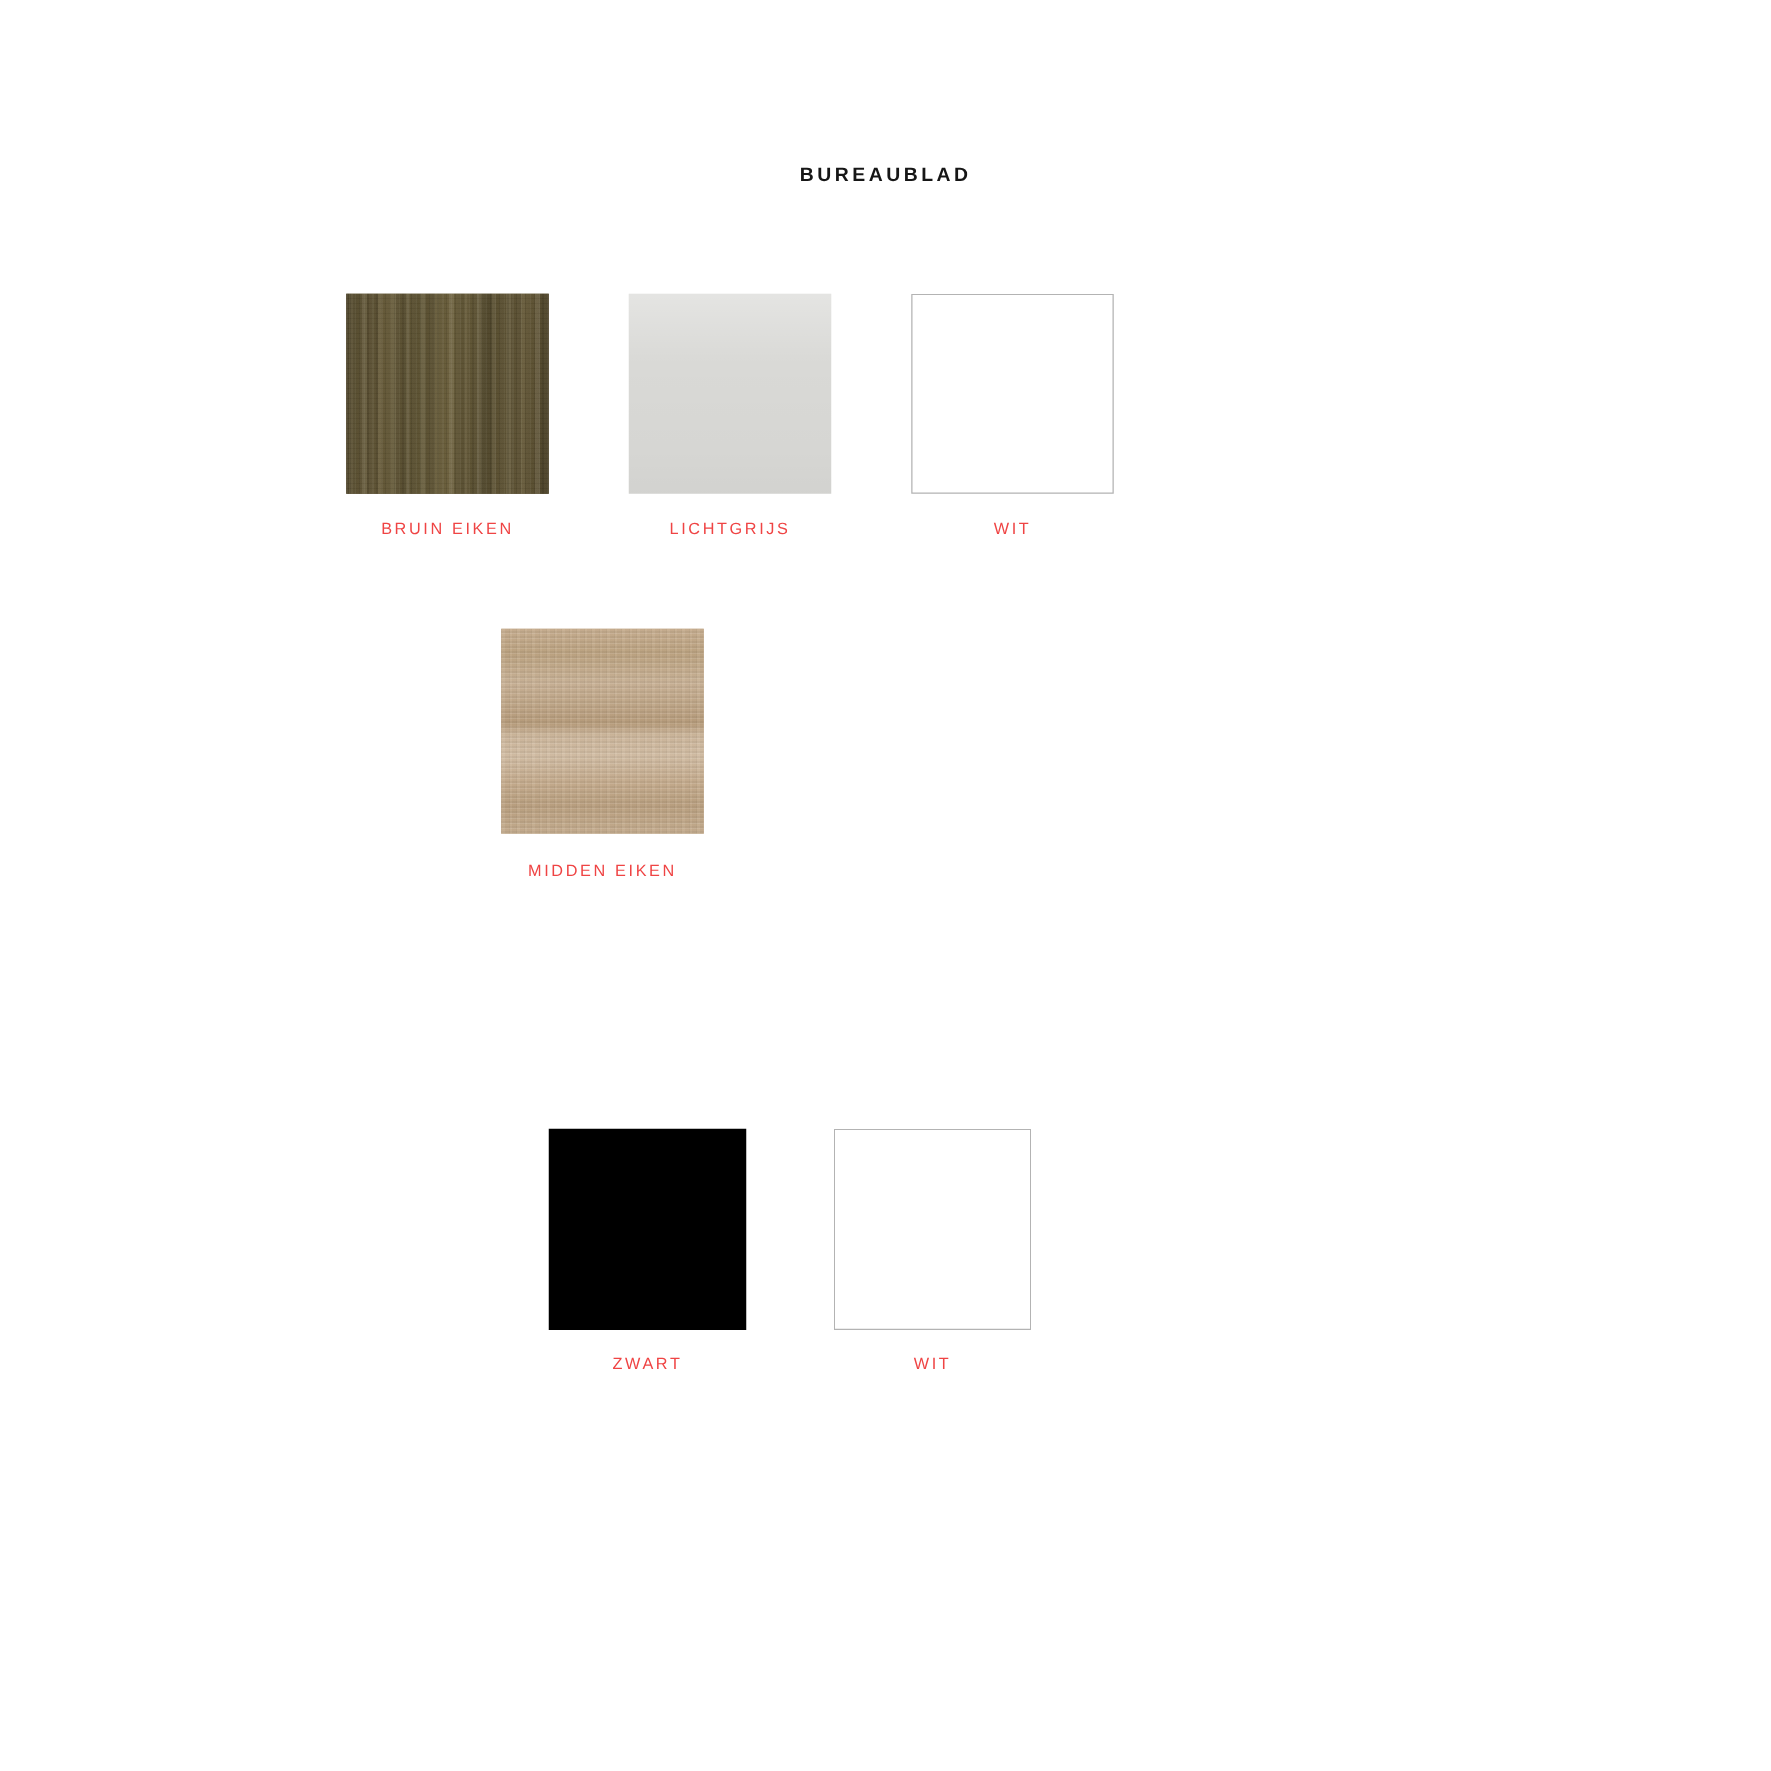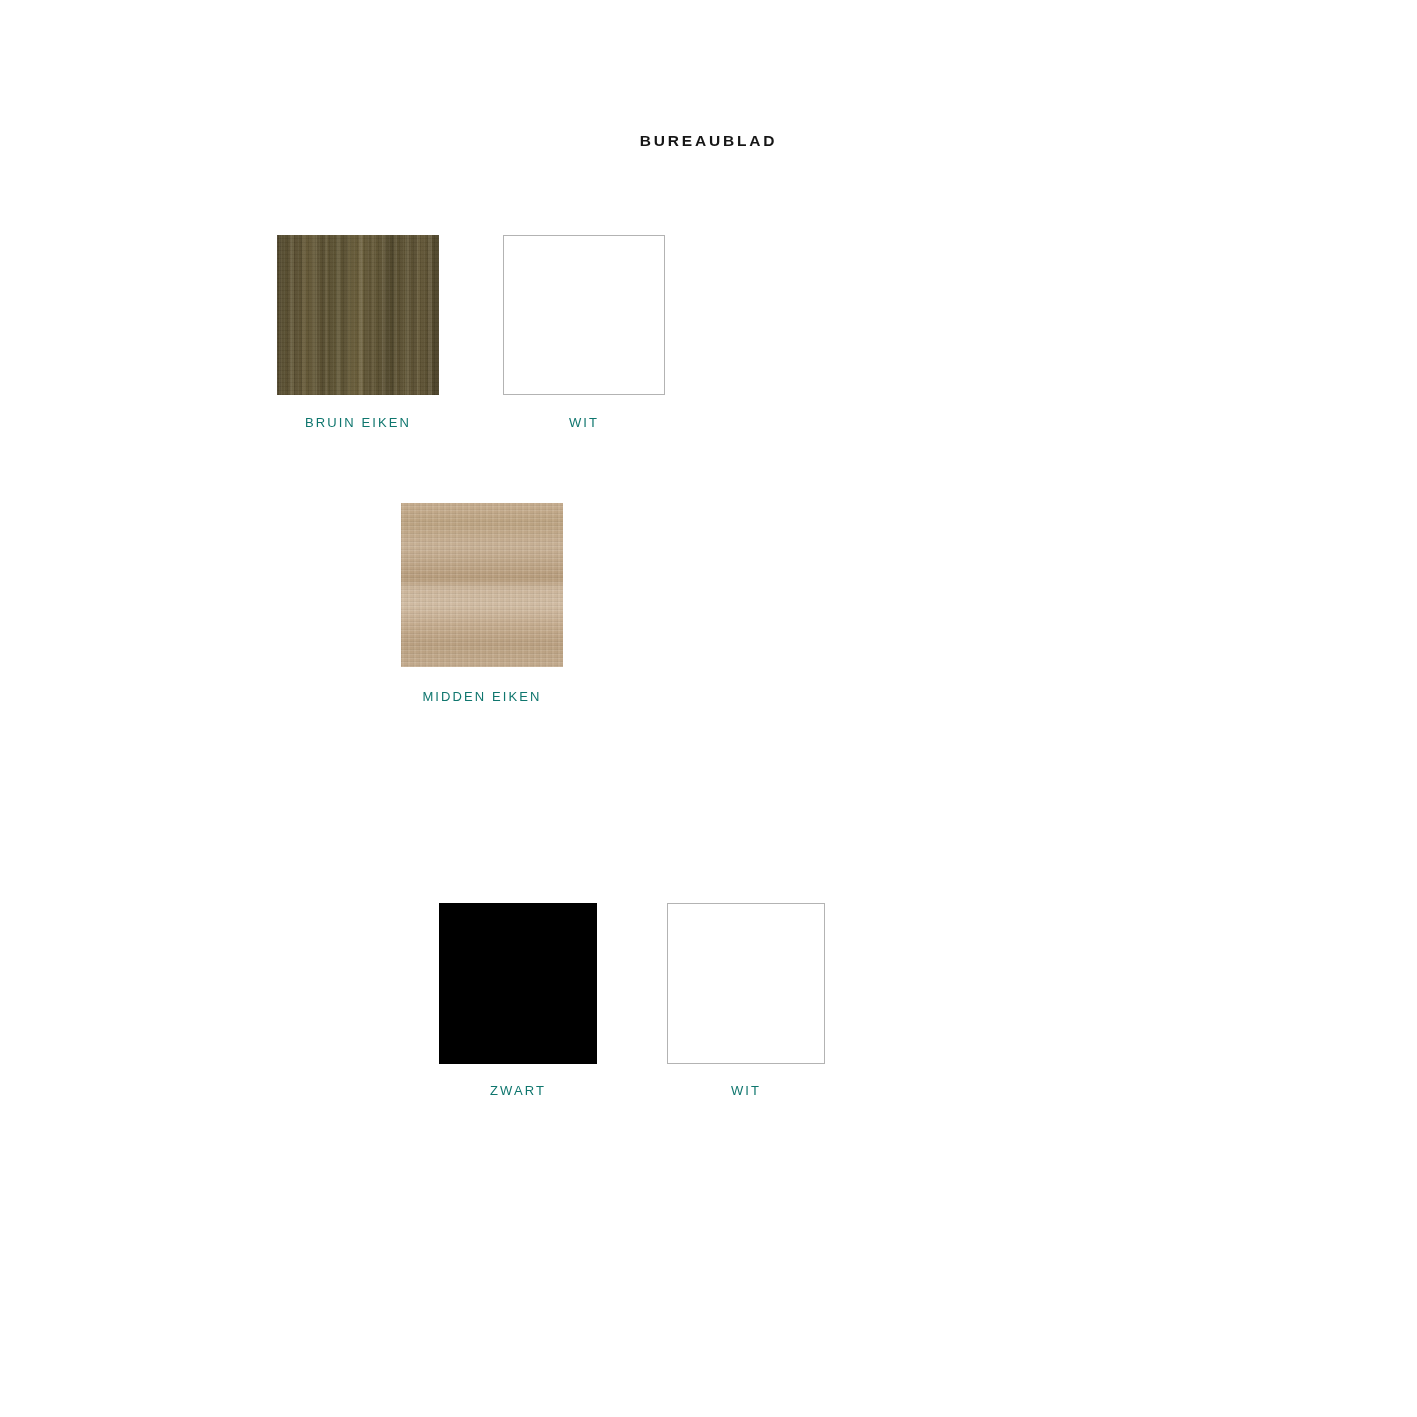--- a/index.html
+++ b/index.html
@@ -60,21 +60,21 @@
     overflow: hidden;
     background-color: #ccc;
   }
   #row-second .swatch-tile { height: 164px; }
   #row-frame  .swatch-tile { width: 158px; height: 161px; }
 
   .swatch-label {
     margin-top: 20px;
     font-size: 13px;
     letter-spacing: 2.1px;
-    color: #0f766e;
+    color: #ef4444;
     text-transform: uppercase;
     white-space: nowrap;
     font-weight: 400;
     text-align: right;
   }
   #row-second .swatch-label { margin-top: 22px; }
   #row-frame  .swatch-label { margin-top: 19px; }
 
   .bordered { box-shadow: inset 0 0 0 1px #b3b3b3; }
 
@@ -237,20 +237,24 @@
 
   <div class="section-title" id="title-bureaublad">BUREAUBLAD</div>
 
   <div class="swatch-row" id="row-top">
 
     <div class="swatch-cell">
       <div class="swatch-tile tex-bruin-eiken"></div>
       <div class="swatch-label">BRUIN EIKEN</div>
     </div>
 
+    <div class="swatch-cell">
+      <div class="swatch-tile tex-lichtgrijs"></div>
+      <div class="swatch-label">LICHTGRIJS</div>
+    </div>
 
     <div class="swatch-cell">
       <div class="swatch-tile tex-wit bordered"></div>
       <div class="swatch-label">WIT</div>
     </div>
 
 
   </div>
 
   <div class="swatch-row" id="row-second">

